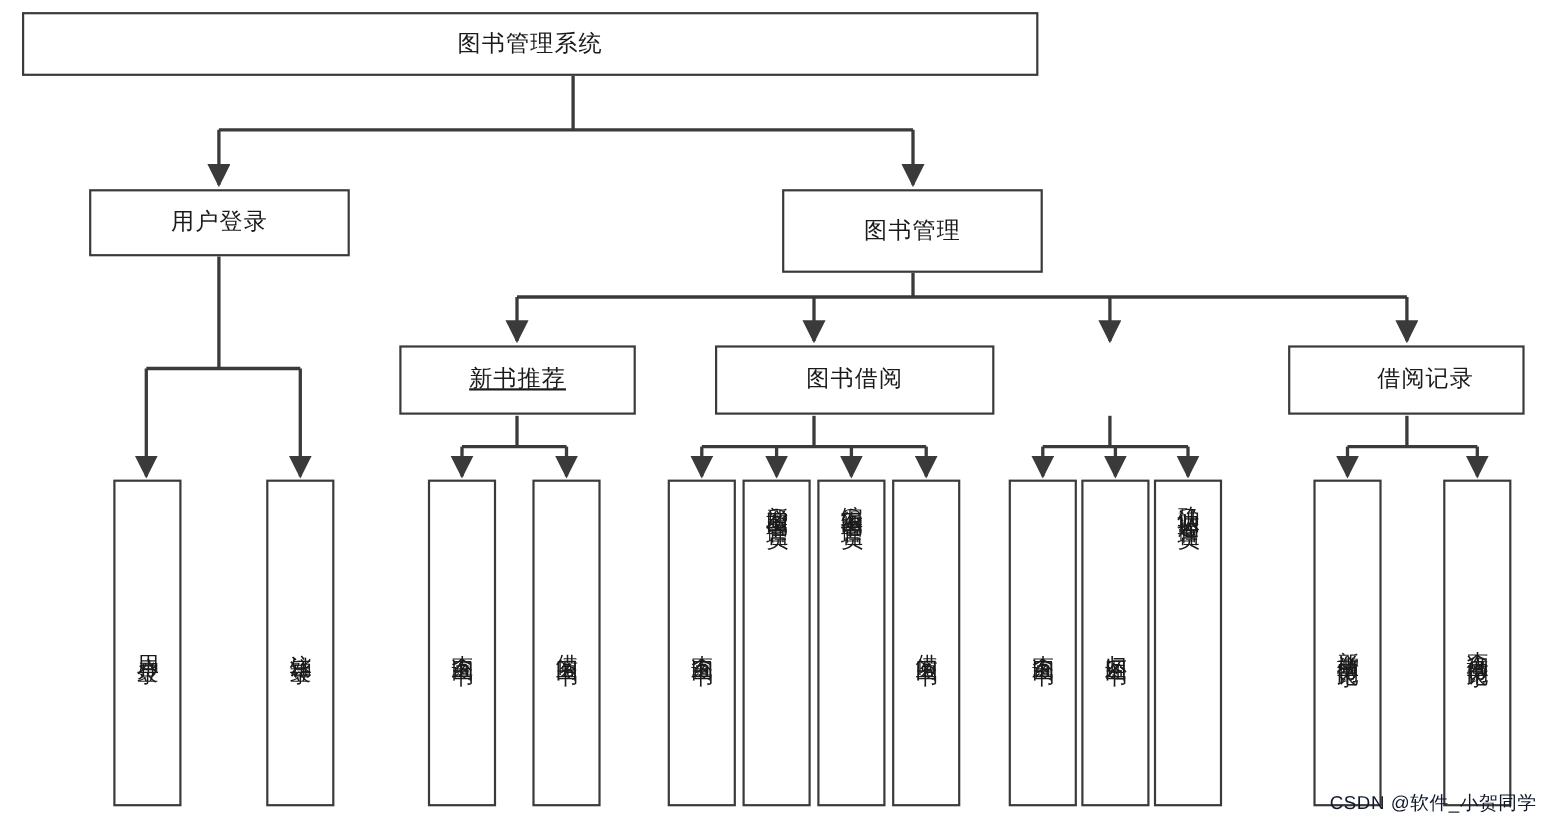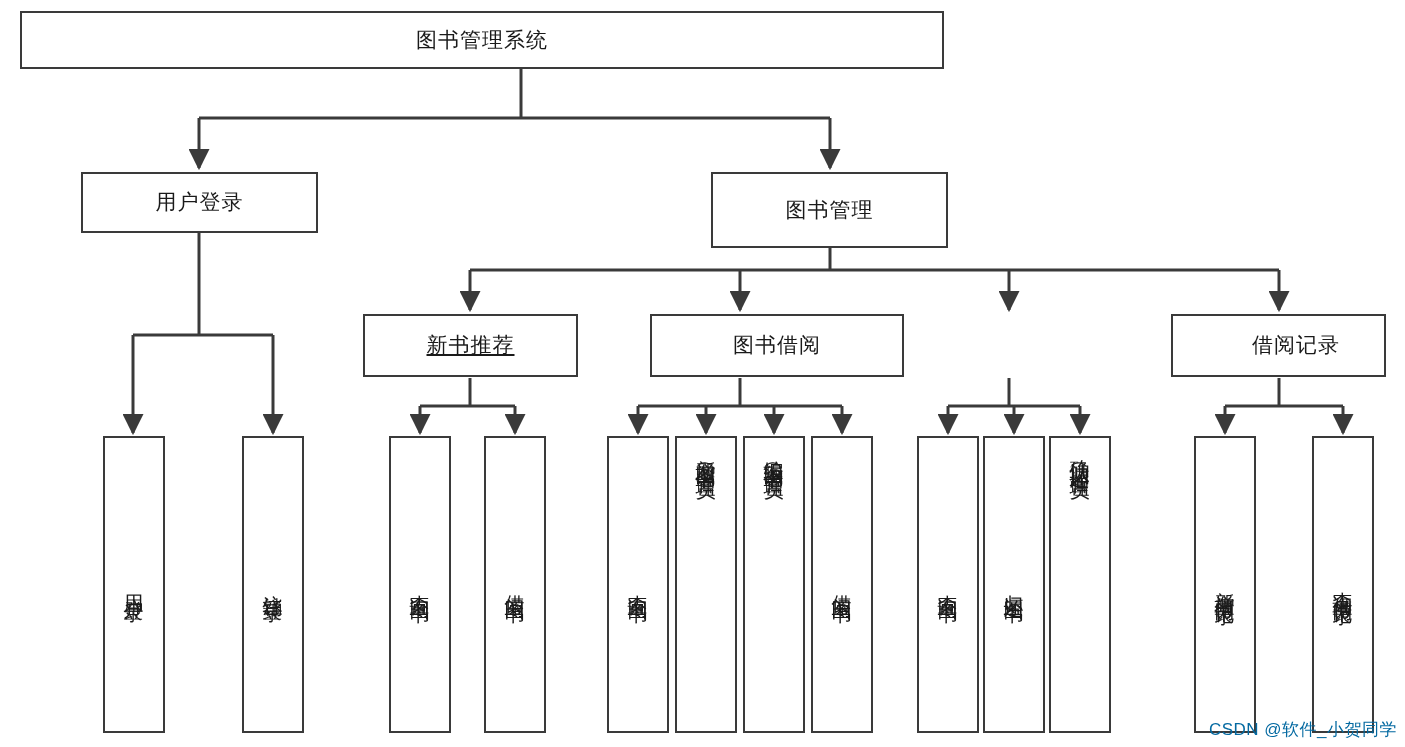--- a/index.html
+++ b/index.html
@@ -60,21 +60,21 @@
   }
   .node.vertical.centered {
     align-items: center;
     padding-top: 0;
   }
   .watermark {
     position: absolute;
     right: 8px;
     bottom: 6px;
     font-size: 17px;
-    color: #0369a1;
+    color: #0f172a;
     letter-spacing: 0.5px;
     z-index: 5;
     white-space: nowrap;
   }
 </style>
 </head>
 <body>
 
 <div id="diagram-root">
 

